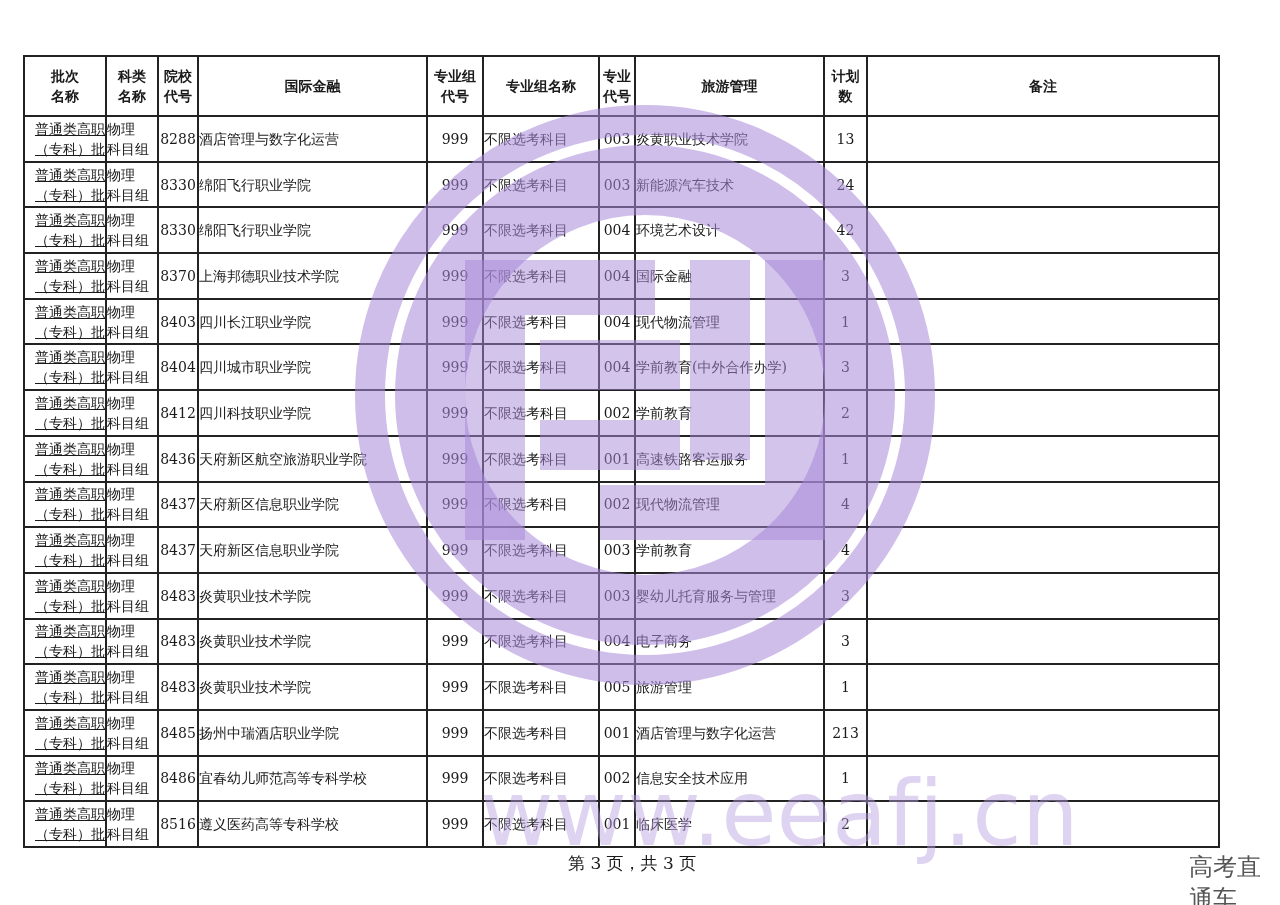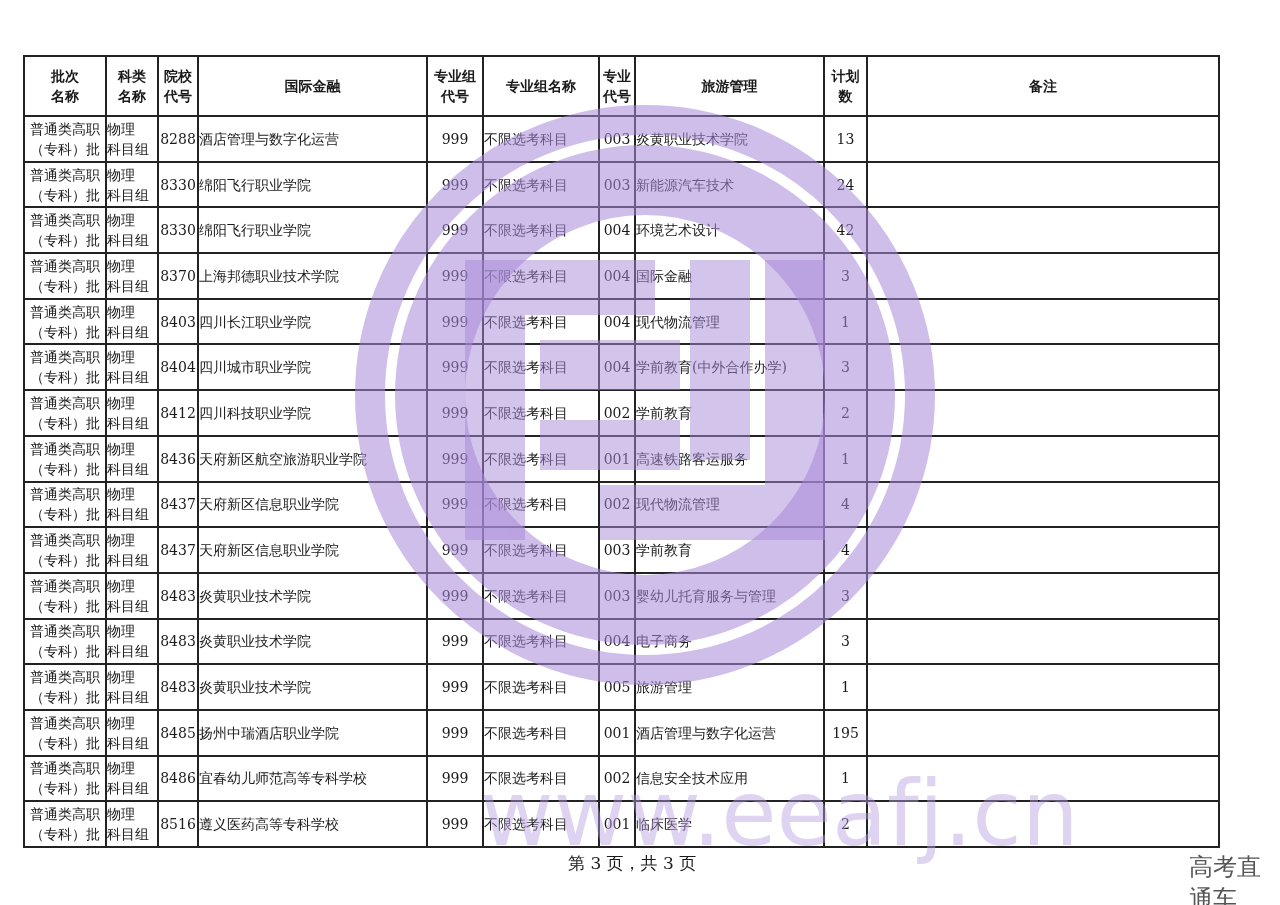--- a/index.html
+++ b/index.html
@@ -15,21 +15,21 @@
   table.plan th, table.plan td {
     border: 2px solid #222; padding: 0; font-size: 14px; vertical-align: middle;
   }
   table.plan th {
     height: 58px; font-weight: bold; font-family: "DejaVu Sans", "Liberation Sans", sans-serif;
     font-size: 14px; text-align: center; line-height: 20px;
   }
   table.plan td { height: 43.7px; line-height: 20px; }
   td.c { text-align: center; }
   td.l { text-align: left; padding-left: 3px; }
-  td.batch { text-align: center; padding-right: 2px; font-size: 14px; }
+  td.batch { text-align: right; padding-right: 2px; font-size: 14px; text-decoration: underline; }
   td.cat { font-size: 14px; }
   td.num { font-family: "DejaVu Serif", "Liberation Serif", serif; }
   .footer-page { position: absolute; left: 568px; top: 852px; font-size: 17px; z-index: 1; }
   .footer-brand {
     position: absolute; left: 1145px; top: 851px; font-size: 24px; color: #555;
     font-family: "DejaVu Sans", "Liberation Sans", sans-serif; z-index: 3; margin-left: 44px;
   }
 </style>
 </head>
 <body>
@@ -349,21 +349,21 @@
         <td class="cat">
           <div>物理</div>
           <div>科目组</div>
         </td>
         <td class="c num">8485</td>
         <td class="l">扬州中瑞酒店职业学院</td>
         <td class="c num">999</td>
         <td class="l">不限选考科目</td>
         <td class="c num">001</td>
         <td class="l">酒店管理与数字化运营</td>
-        <td class="c num">195</td>
+        <td class="c num">213</td>
         <td class="l"></td>
       </tr>
       <tr>
         <td class="batch">
           <div>普通类高职</div>
           <div>（专科）批</div>
         </td>
         <td class="cat">
           <div>物理</div>
           <div>科目组</div>

